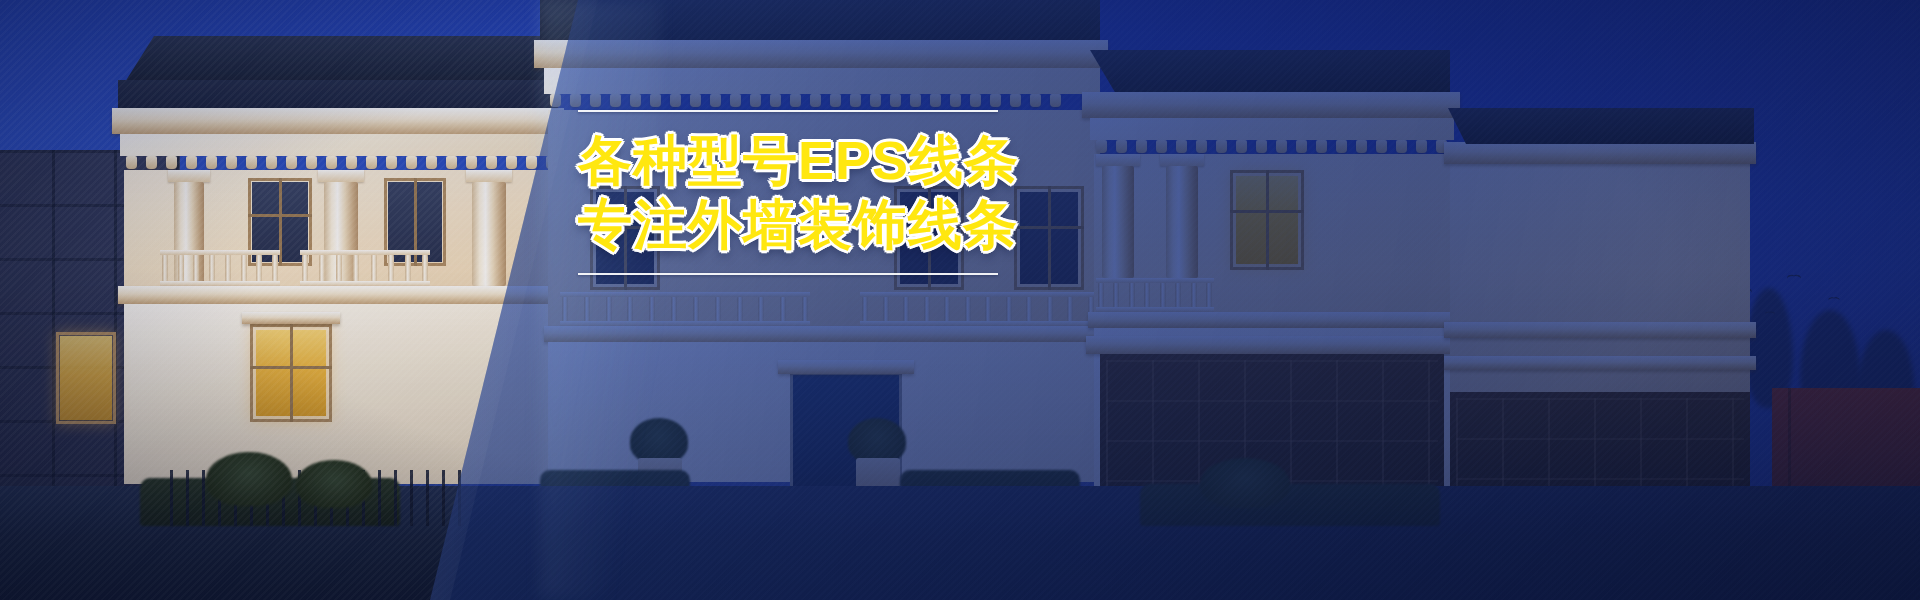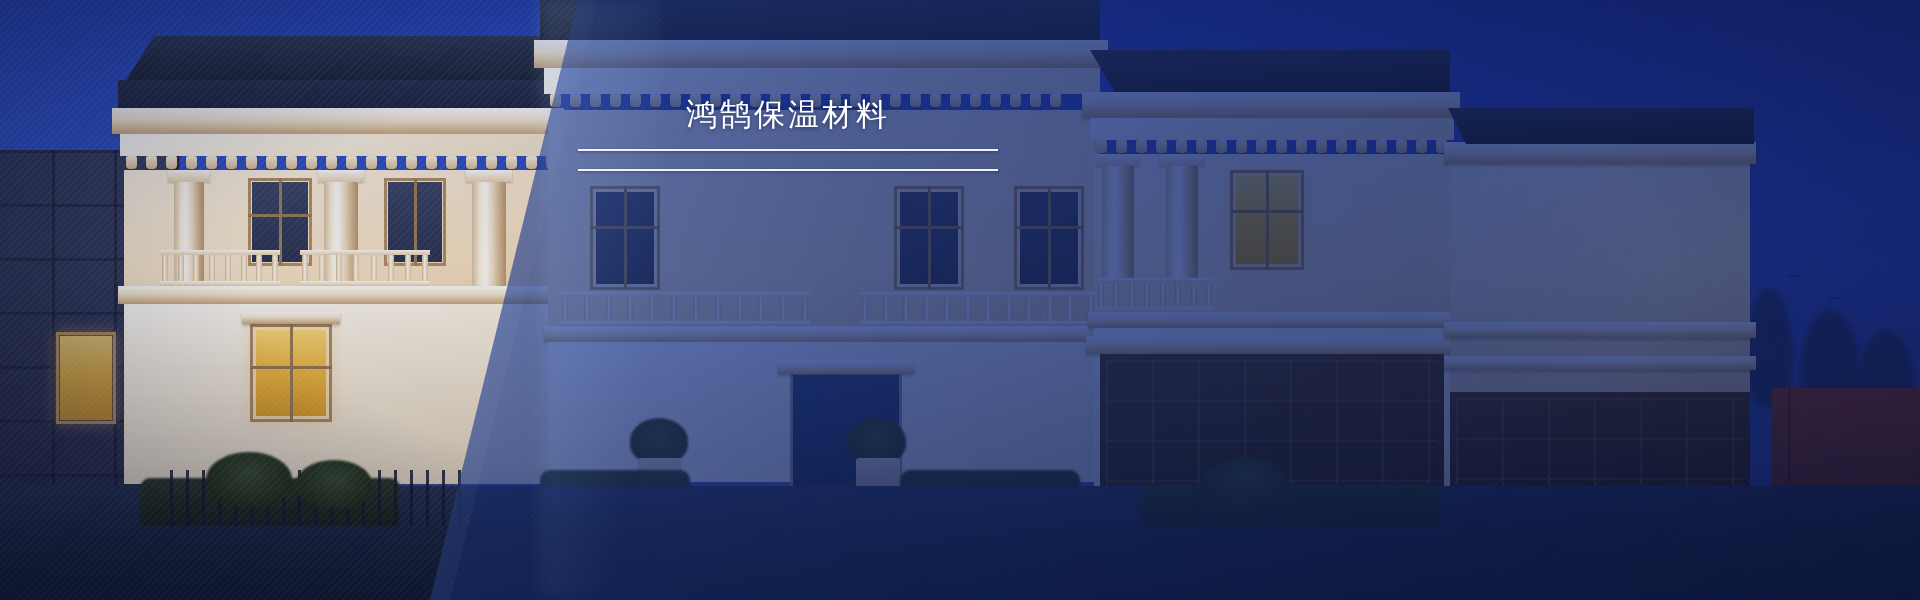--- a/index.html
+++ b/index.html
@@ -588,18 +588,19 @@
   <div class="photo-tint"></div>
   <div class="hatch"></div>
   <div class="vignette"></div>
 
   <div class="overlay-panel"></div>
   <div class="overlay-panel2"></div>
   <div class="panel-edge-glow"></div>
   <div class="light-shaft"></div>
 
   <div class="text-block">
-    <div class="brand">鸿鹄保温材料</div>
     <div class="rule"></div>
+    <div class="headline">各种型号EPS线条</div>
+    <div class="headline">专注外墙装饰线条</div>
     <div class="rule bottom"></div>
   </div>
 
 </div>
 
 </body></html>

